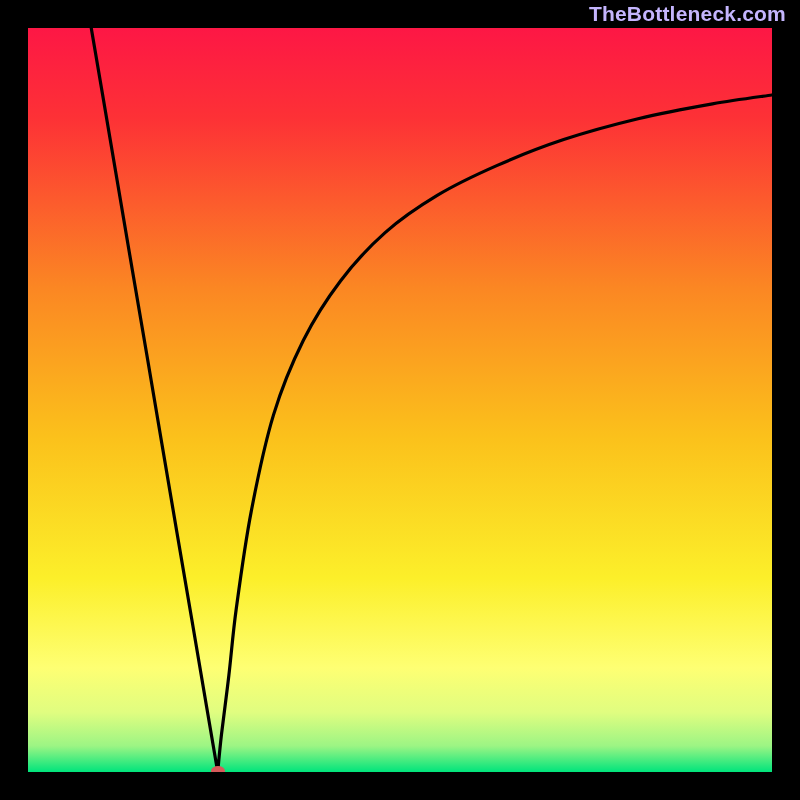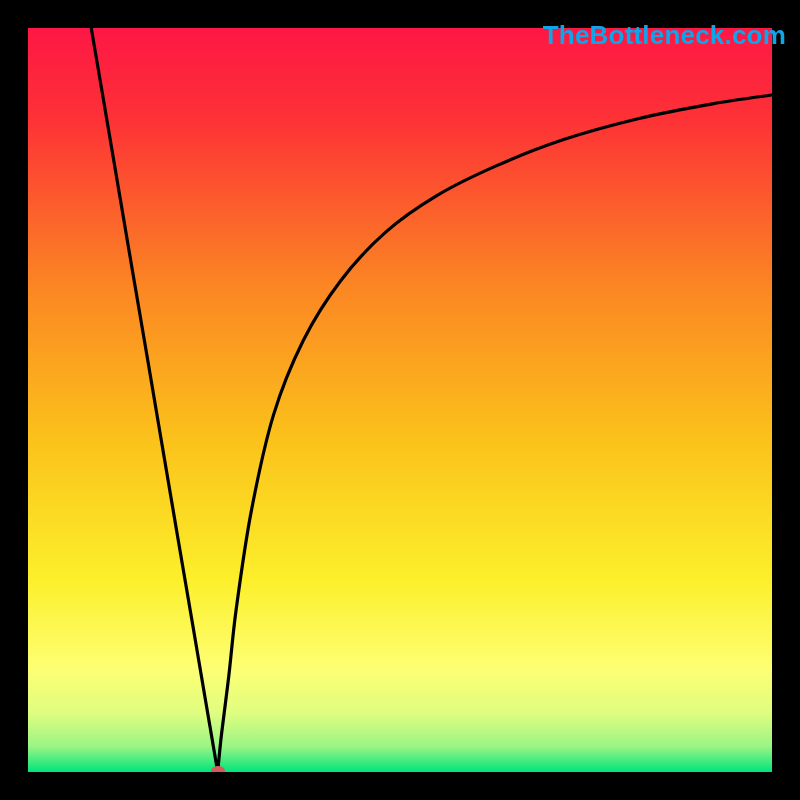--- a/index.html
+++ b/index.html
@@ -12,27 +12,26 @@
     width: 800px;
     height: 800px;
     background: #000;
     position: relative;
     box-sizing: border-box;
   }
   .watermark {
     position: absolute;
     top: 2px;
     right: 14px;
-    color: #0ea5e9;
-    font-size: 26px;
+    color: #c4b5fd;
+    font-size: 21px;
     font-weight: 600;
     letter-spacing: 0.2px;
     z-index: 30;
     user-select: none;
-    margin-top: 18px;
   }
   .plot-area {
     position: absolute;
     left: 28px;
     top: 28px;
     width: 744px;
     height: 744px;
     overflow: hidden;
   }
   .gradient-bg {

